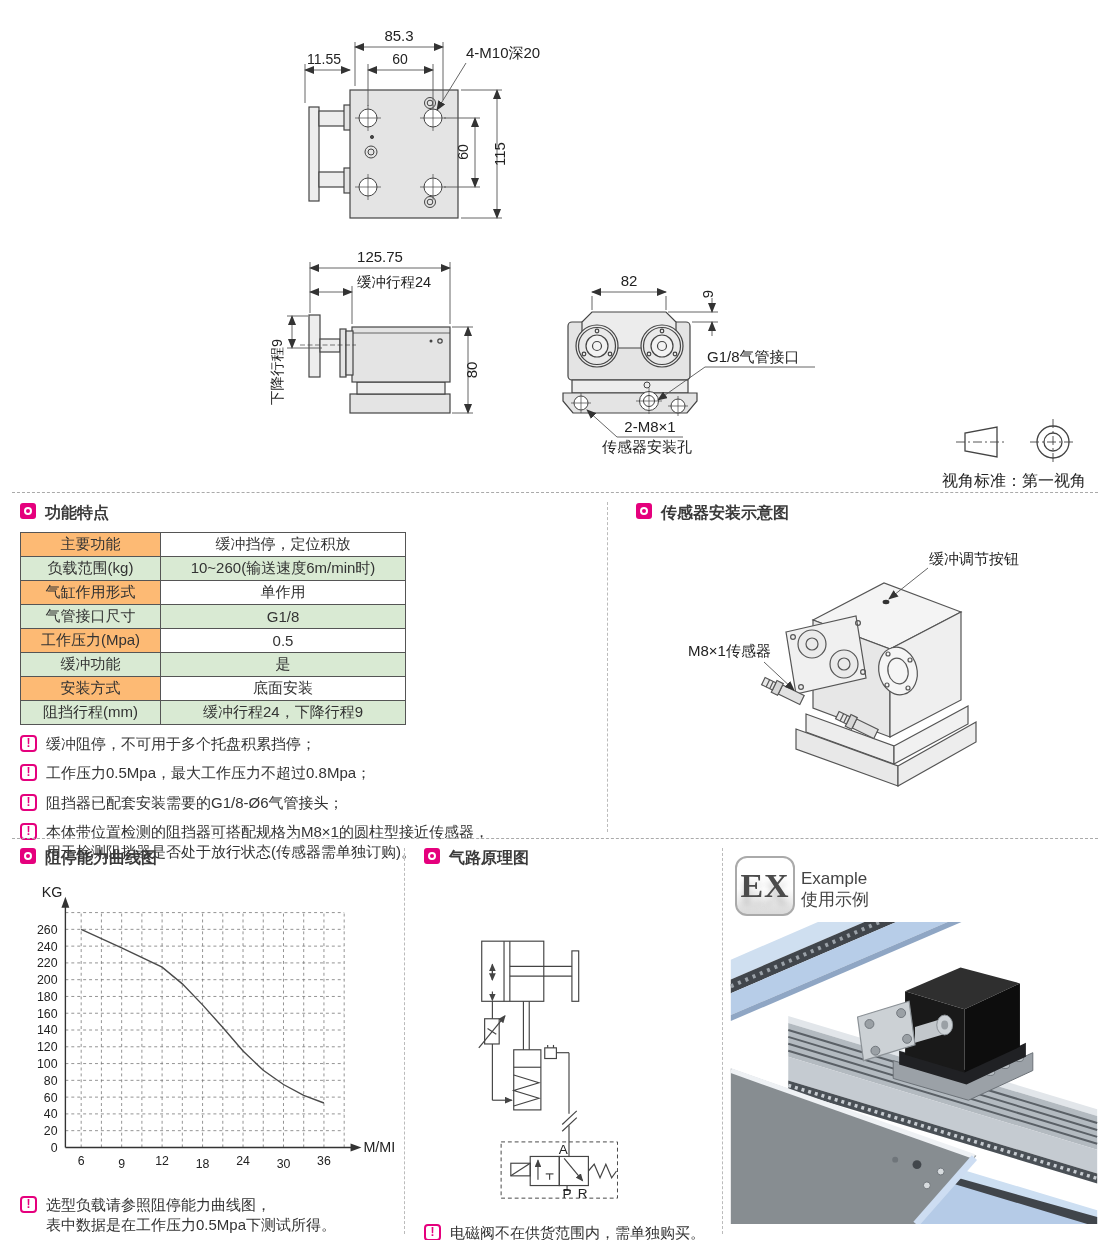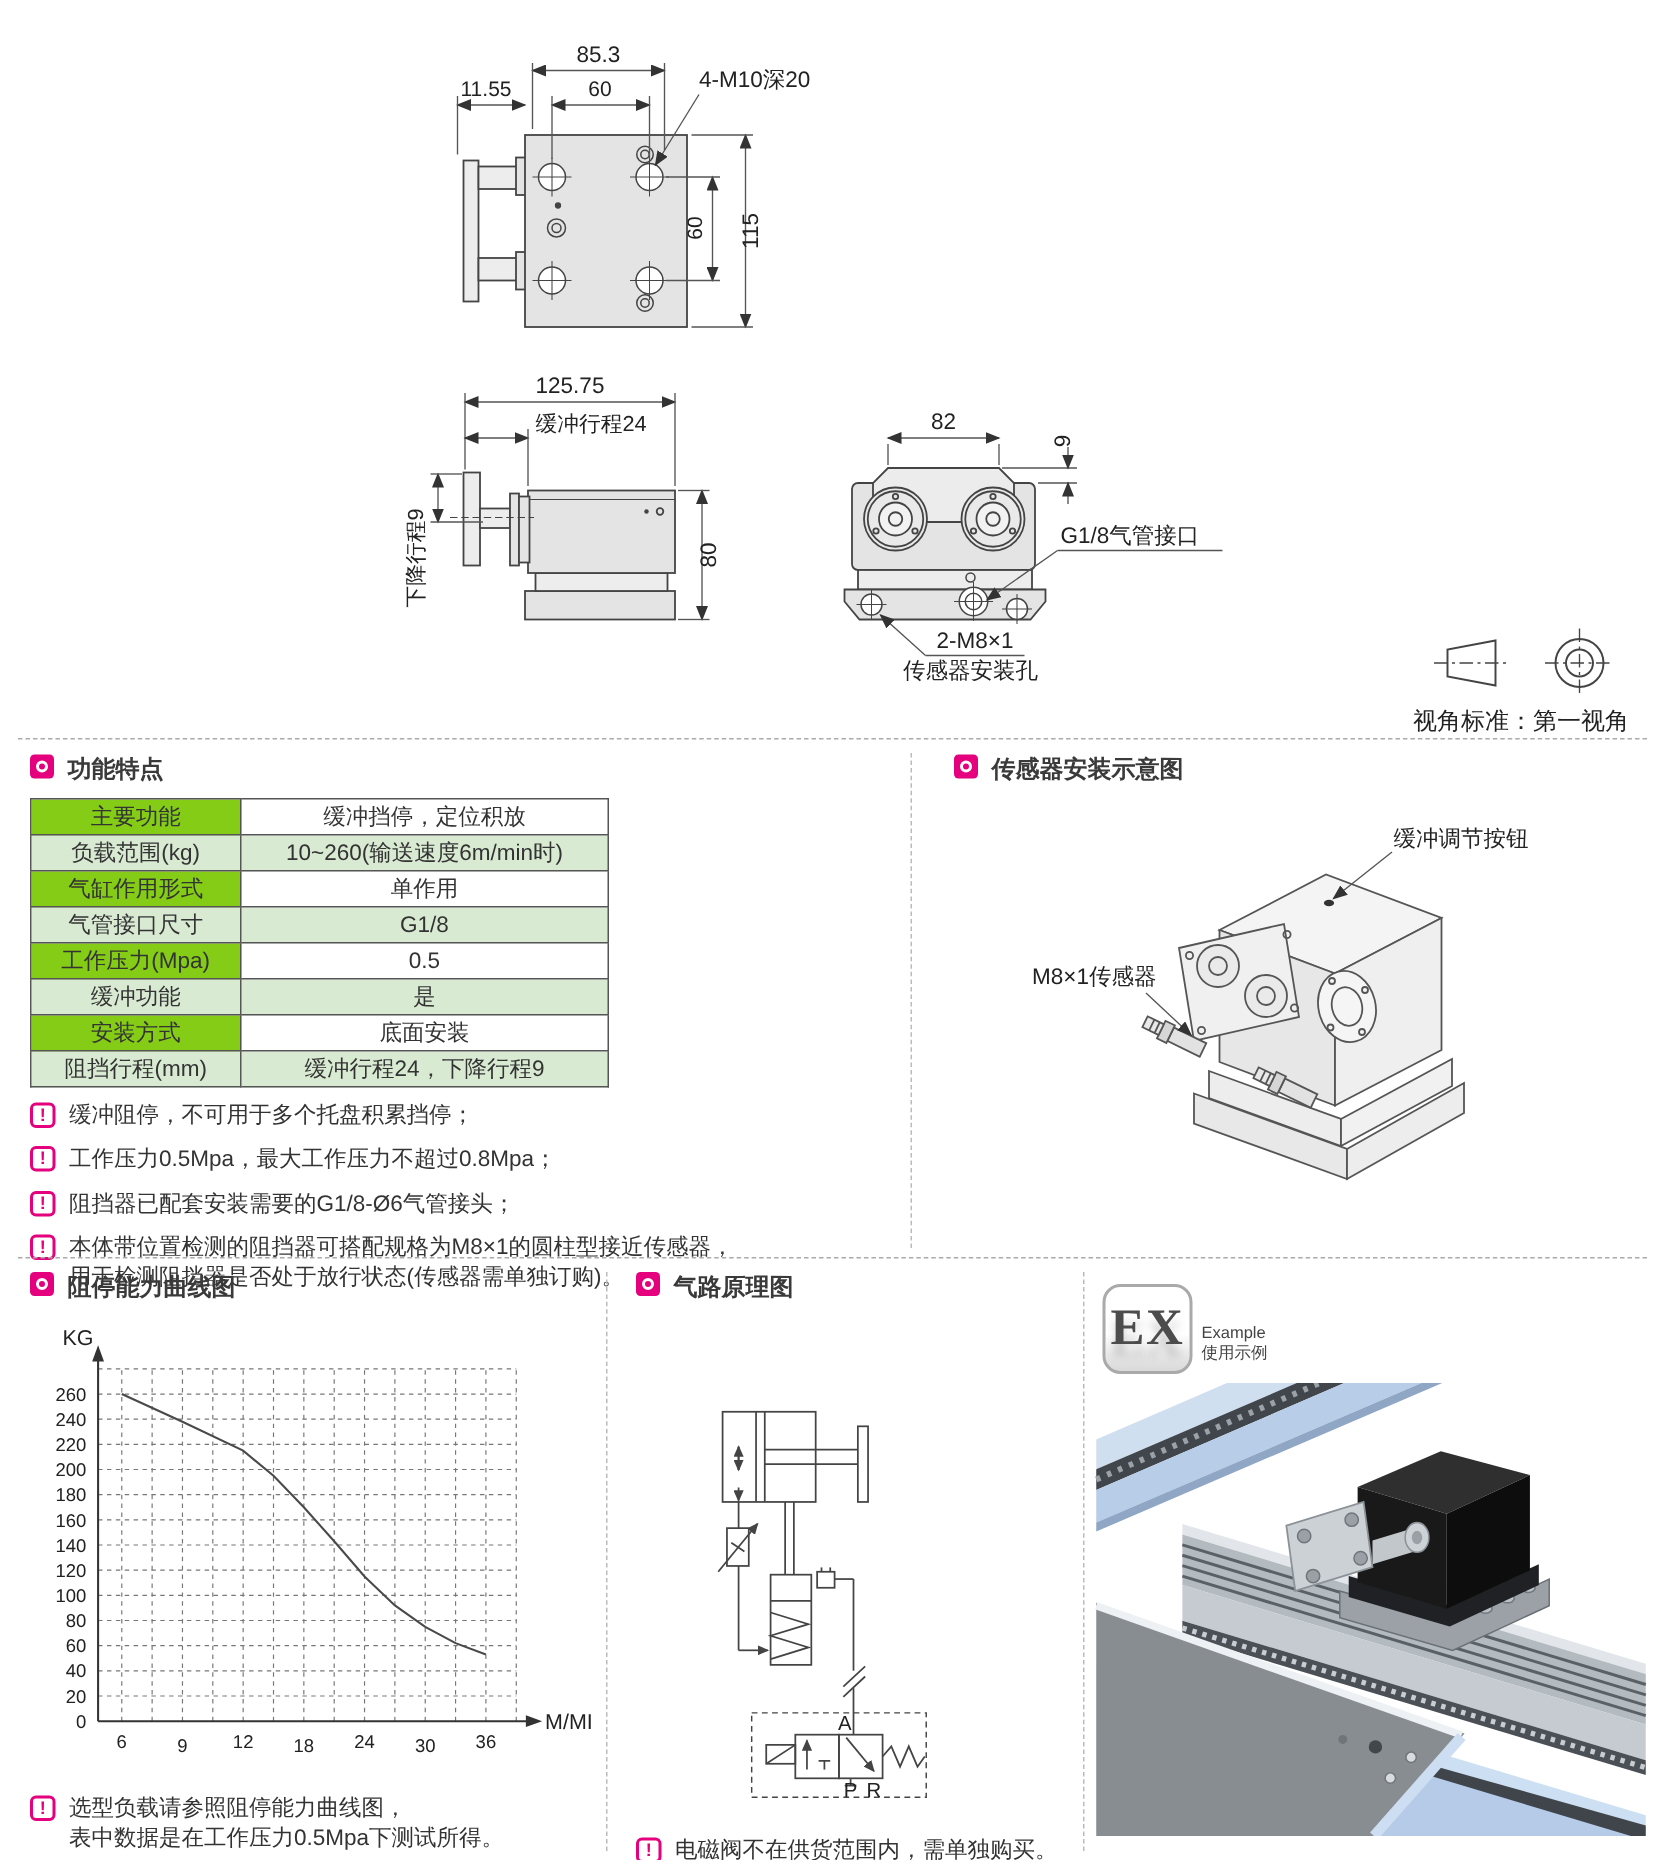--- a/index.html
+++ b/index.html
@@ -17,21 +17,21 @@
   .sec-icon { width:16px; height:16px; background:#e5007d; border-radius:3px;
               display:flex; align-items:center; justify-content:center; flex:none; }
   .sec-icon i { display:block; width:8px; height:8px; border:2px solid #fff; border-radius:50%; }
   .sec-title span { font-size:16px; font-weight:bold; color:#3a3a3a; }
 
   
   table.feat { border-collapse:collapse; font-size:15px; margin-top:8px; }
   table.feat td { border:1px solid #555; text-align:center; padding:2px 6px; height:21px; }
   table.feat td.lbl { width:140px; }
   table.feat td.val { width:245px;margin-top:20px; }
-  table.feat tr.odd  td.lbl { background:#84cc16; }
+  table.feat tr.odd  td.lbl { background:#fdba74; }
   table.feat tr.odd  td.val { background:#ffffff; }
   table.feat tr.even td     { background:#d9ead3; }
 
   
   .note { display:flex; gap:9px; align-items:flex-start; font-size:15px; line-height:1.35;
           margin-top:9px; white-space:pre-line; color:#333; }
   .note .bang { flex:none; width:17px; height:17px; border:2px solid #e5007d; border-radius:4px;
           color:#e5007d; font-weight:bold; font-size:12px; line-height:13px; text-align:center; margin-top:1px; }
 
   
@@ -43,21 +43,21 @@
   .curve { stroke:#4a4a4a; stroke-width:1.4; fill:none; }
   .tick  { font-size:12.5px; fill:#222; }
   .axlab { font-size:14.5px; fill:#222; }
 
   
   .ex-row { display:flex; align-items:flex-end; gap:6px; margin:8px 0 0 6px; }
   .ex-badge { width:60px; height:60px; border:2px solid #aaa; border-radius:12px;
               background:linear-gradient(#fff 55%, #d9d9d9); display:flex; align-items:center; justify-content:center; }
   .ex-badge span { font-family:"Liberation Serif","DejaVu Serif",serif; font-size:34px; font-weight:bold;
                    color:#4c4c4c; letter-spacing:1px; text-shadow:0 8px 6px rgba(120,120,120,.35); }
-  .ex-cap { font-size:11px; color:#444; line-height:1.25; padding-bottom:6px; }
+  .ex-cap { font-size:17px; color:#444; line-height:1.25; padding-bottom:6px; }
 </style>
 </head>
 <body>
 
 <div class="page">
 
   <svg class="abs" style="left:0;top:0" width="1110" height="492" viewBox="0 0 1110 492">
     <defs>
       <marker id="ae" markerWidth="11" markerHeight="8" refX="9" refY="4" orient="auto" markerUnits="userSpaceOnUse">
         <path d="M0,0 L10,4 L0,8 z" fill="#333"></path>

